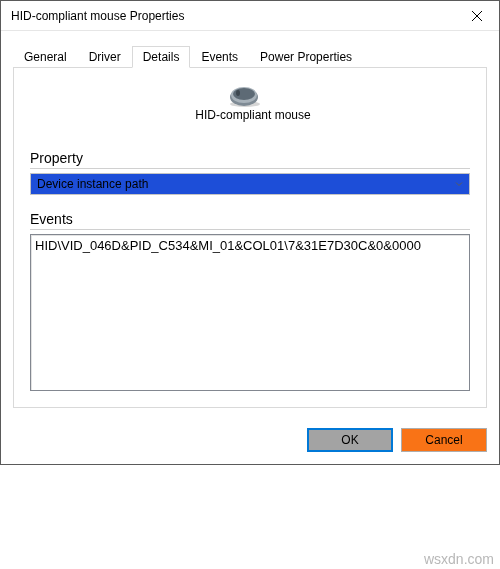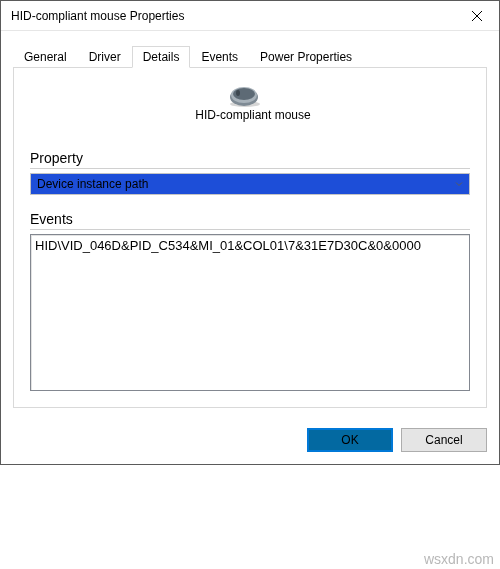--- a/index.html
+++ b/index.html
@@ -135,30 +135,30 @@
     .button-row {
       display: flex;
       justify-content: flex-end;
       padding: 10px 12px 12px 0;
       gap: 8px;
     }
     .btn {
       width: 86px;
       height: 24px;
       border: 1px solid #adadad;
-      background: #e5e5e5;
+      background: #f97316;
       font-size: 12px;
       display: flex;
       align-items: center;
       justify-content: center;
     }
     .btn.primary {
       border: 1px solid #0078d7;
       box-shadow: inset 0 0 0 1px #0078d7;
-      background: #0369a1;
+      background: #a3a3a3;
     }
     .watermark {
       position: absolute;
       right: 6px;
       bottom: 2px;
       font-size: 14px;
       color: #b8b8b8;
       font-family: Arial, sans-serif;
     }
   </style>

